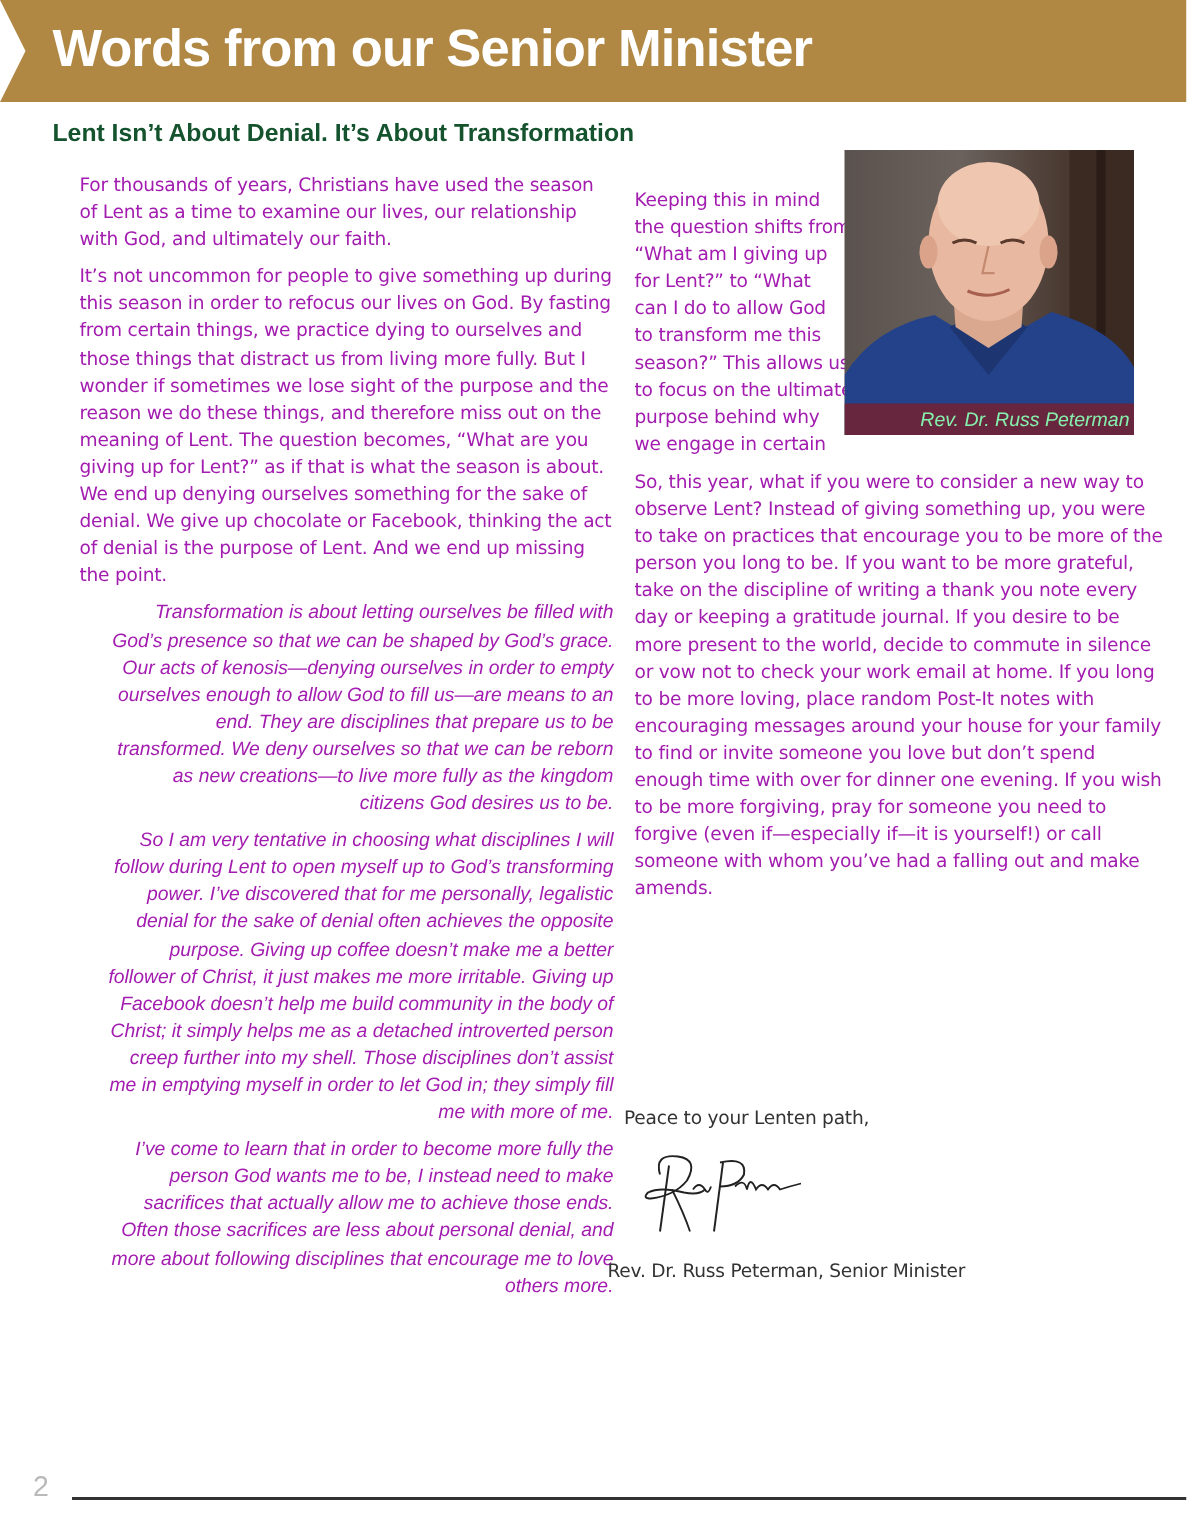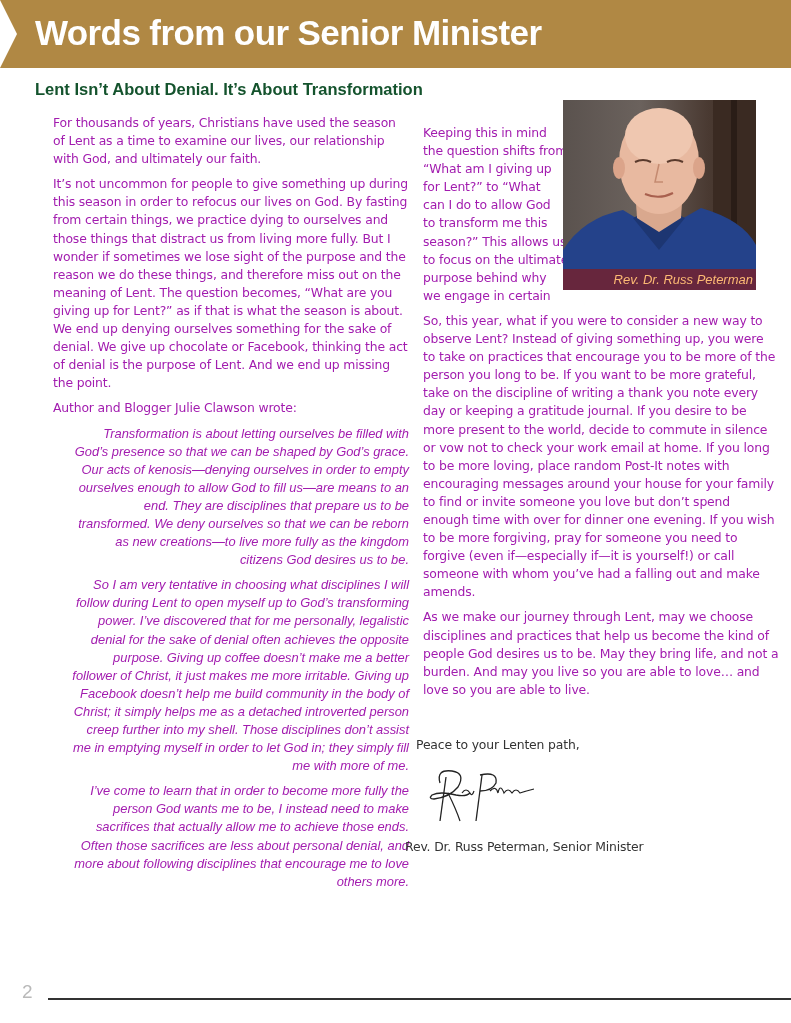--- a/index.html
+++ b/index.html
@@ -47,21 +47,21 @@
 
   .photo {
     position: absolute; left: 563px; top: 100px; width: 193px; height: 190px;
     overflow: hidden;
     background: linear-gradient(90deg, #5a524e 0%, #6b625d 40%, #4a3a32 75%, #3b2c25 100%);
   }
   .photo svg { position: absolute; left: 0; top: 0; }
   .photo-caption {
     position: absolute; left: 0; bottom: 0; width: 100%; height: 21px;
     background: rgba(110, 36, 54, 0.92);
-    color: #fdba74; font-family: "Liberation Sans", sans-serif; font-style: italic;
+    color: #86efac; font-family: "Liberation Sans", sans-serif; font-style: italic;
     font-size: 13px; line-height: 21px; text-align: right; padding-right: 3px;
     white-space: nowrap;
   }
 
   .closing {
     position: absolute; left: 405px; top: 736px; font-size: 12.4px; line-height: 18px;
     letter-spacing: -0.15px;
     margin-left: 11px;
   }
   .signature {
@@ -88,40 +88,38 @@
 <div class="banner">
   <div class="banner-notch"></div>
   <div class="banner-title">Words from our Senior Minister</div>
 </div>
 
 <h1 class="article-heading">Lent Isn’t About Denial. It’s About Transformation</h1>
 
 <div class="col col-left">
   <p>For thousands of years, Christians have used the season of Lent as a time to examine our lives, our relationship with God, and ultimately our faith.</p>
   <p>It’s not uncommon for people to give something up during this season in order to refocus our lives on God. By fasting from certain things, we practice dying to ourselves and those things that distract us from living more fully. But I wonder if sometimes we lose sight of the purpose and the reason we do these things, and therefore miss out on the meaning of Lent. The question becomes, “What are you giving up for Lent?” as if that is what the season is about. We end up denying ourselves something for the sake of denial. We give up chocolate or Facebook, thinking the act of denial is the purpose of Lent. And we end up missing the point.</p>
-  <p>Author and Blogger Julie Clawson wrote:</p>
   <p class="quote">Transformation is about letting ourselves be filled with God’s presence so that we can be shaped by God’s grace. Our acts of kenosis—denying ourselves in order to empty ourselves enough to allow God to fill us—are means to an end. They are disciplines that prepare us to be transformed. We deny ourselves so that we can be reborn as new creations—to live more fully as the kingdom citizens God desires us to be.</p>
   <p class="quote">So I am very tentative in choosing what disciplines I will follow during Lent to open myself up to God’s transforming power. I’ve discovered that for me personally, legalistic denial for the sake of denial often achieves the opposite purpose. Giving up coffee doesn’t make me a better follower of Christ, it just makes me more irritable. Giving up Facebook doesn’t help me build community in the body of Christ; it simply helps me as a detached introverted person creep further into my shell. Those disciplines don’t assist me in emptying myself in order to let God in; they simply fill me with more of me.</p>
   <p class="quote">I’ve come to learn that in order to become more fully the person God wants me to be, I instead need to make sacrifices that actually allow me to achieve those ends. Often those sacrifices are less about personal denial, and more about following disciplines that encourage me to love others more.</p>
 </div>
 
 <div class="col col-right">
   <p class="wrap-line">Keeping this in mind</p>
   <p class="wrap-line">the question shifts from</p>
   <p class="wrap-line">“What am I giving up</p>
   <p class="wrap-line">for Lent?” to “What</p>
   <p class="wrap-line">can I do to allow God</p>
   <p class="wrap-line">to transform me this</p>
   <p class="wrap-line">season?” This allows us</p>
   <p class="wrap-line">to focus on the ultimate</p>
   <p class="wrap-line">purpose behind why</p>
   <p class="wrap-line">we engage in certain</p>
   <div class="gap"></div>
   <p>So, this year, what if you were to consider a new way to observe Lent? Instead of giving something up, you were to take on practices that encourage you to be more of the person you long to be. If you want to be more grateful, take on the discipline of writing a thank you note every day or keeping a gratitude journal. If you desire to be more present to the world, decide to commute in silence or vow not to check your work email at home. If you long to be more loving, place random Post-It notes with encouraging messages around your house for your family to find or invite someone you love but don’t spend enough time with over for dinner one evening. If you wish to be more forgiving, pray for someone you need to forgive (even if—especially if—it is yourself!) or call someone with whom you’ve had a falling out and make amends.</p>
-  <p>As we make our journey through Lent, may we choose disciplines and practices that help us become the kind of people God desires us to be. May they bring life, and not a burden. And may you live so you are able to love… and love so you are able to live.</p>
 </div>
 
 <div class="photo">
   <svg width="193" height="190" viewBox="0 0 193 190">
     <rect x="150" y="0" width="43" height="190" fill="#3a2a22"></rect>
     <rect x="168" y="0" width="6" height="190" fill="#2a1d17"></rect>
 
     <path d="M0 150 Q20 118 60 110 L96 132 L138 108 Q180 120 193 145 L193 190 L0 190 Z" fill="#24428a"></path>
     <path d="M70 118 L96 150 L122 118 L110 112 L96 128 L82 112 Z" fill="#1d3672"></path>
 

